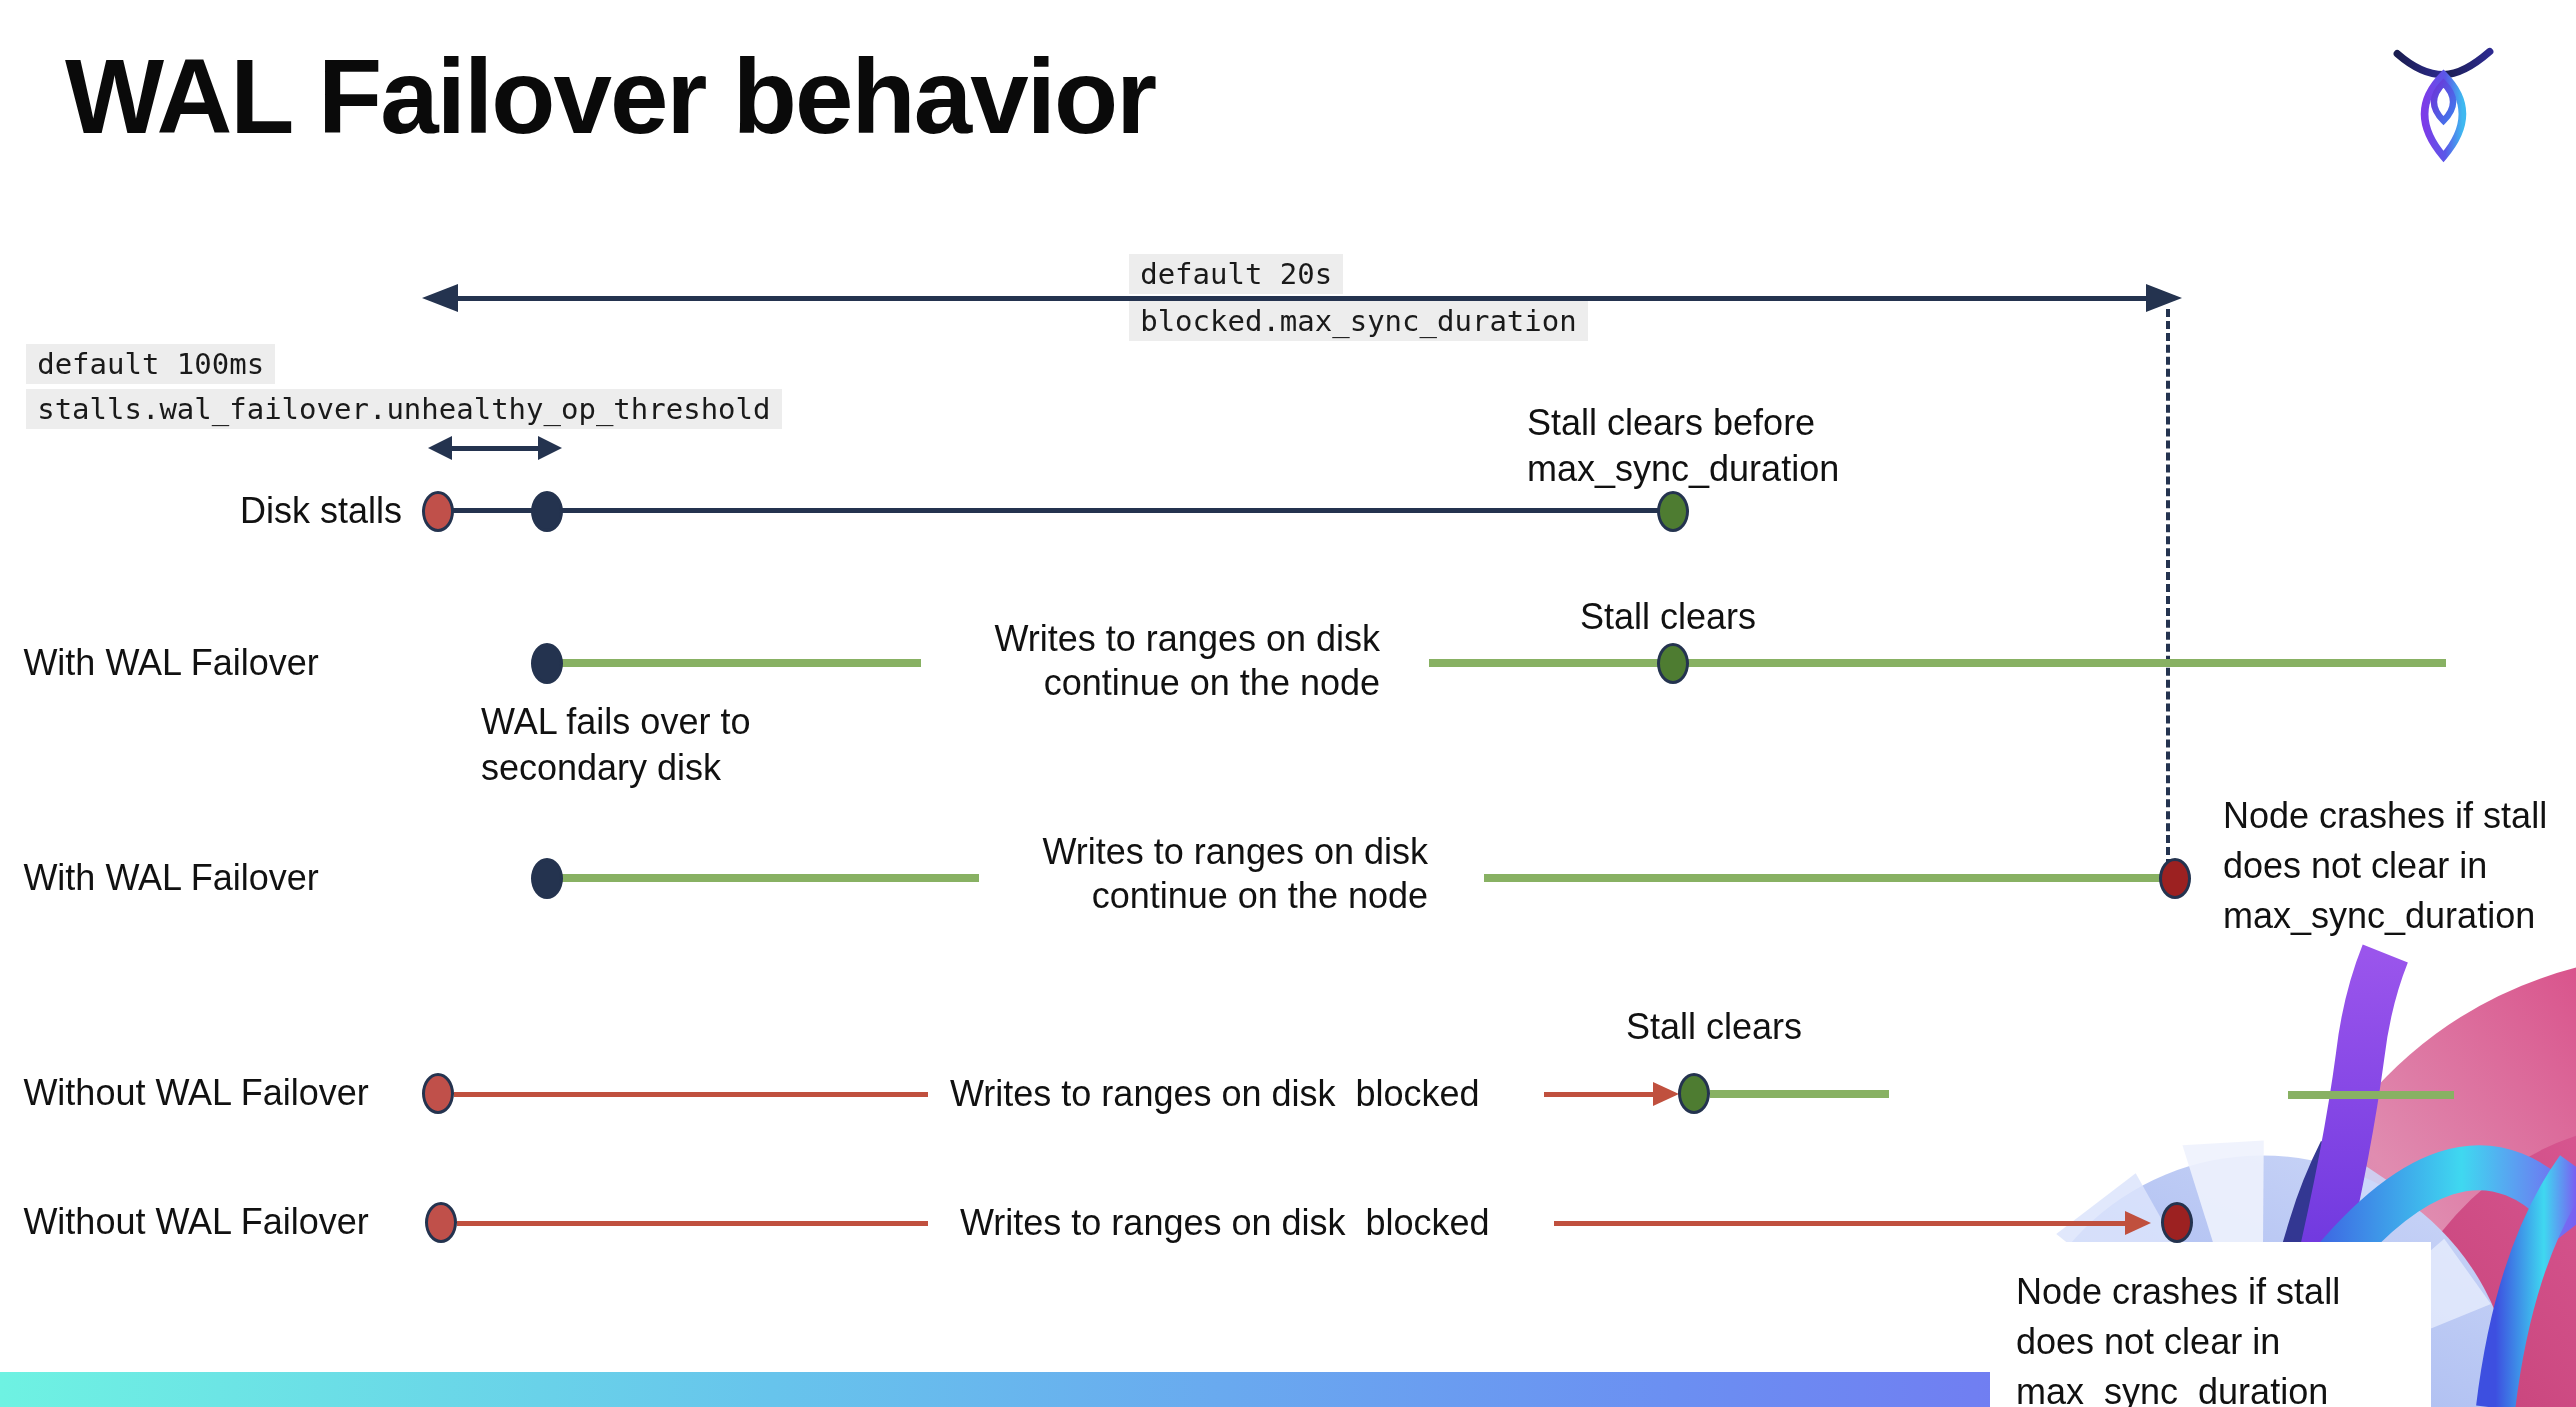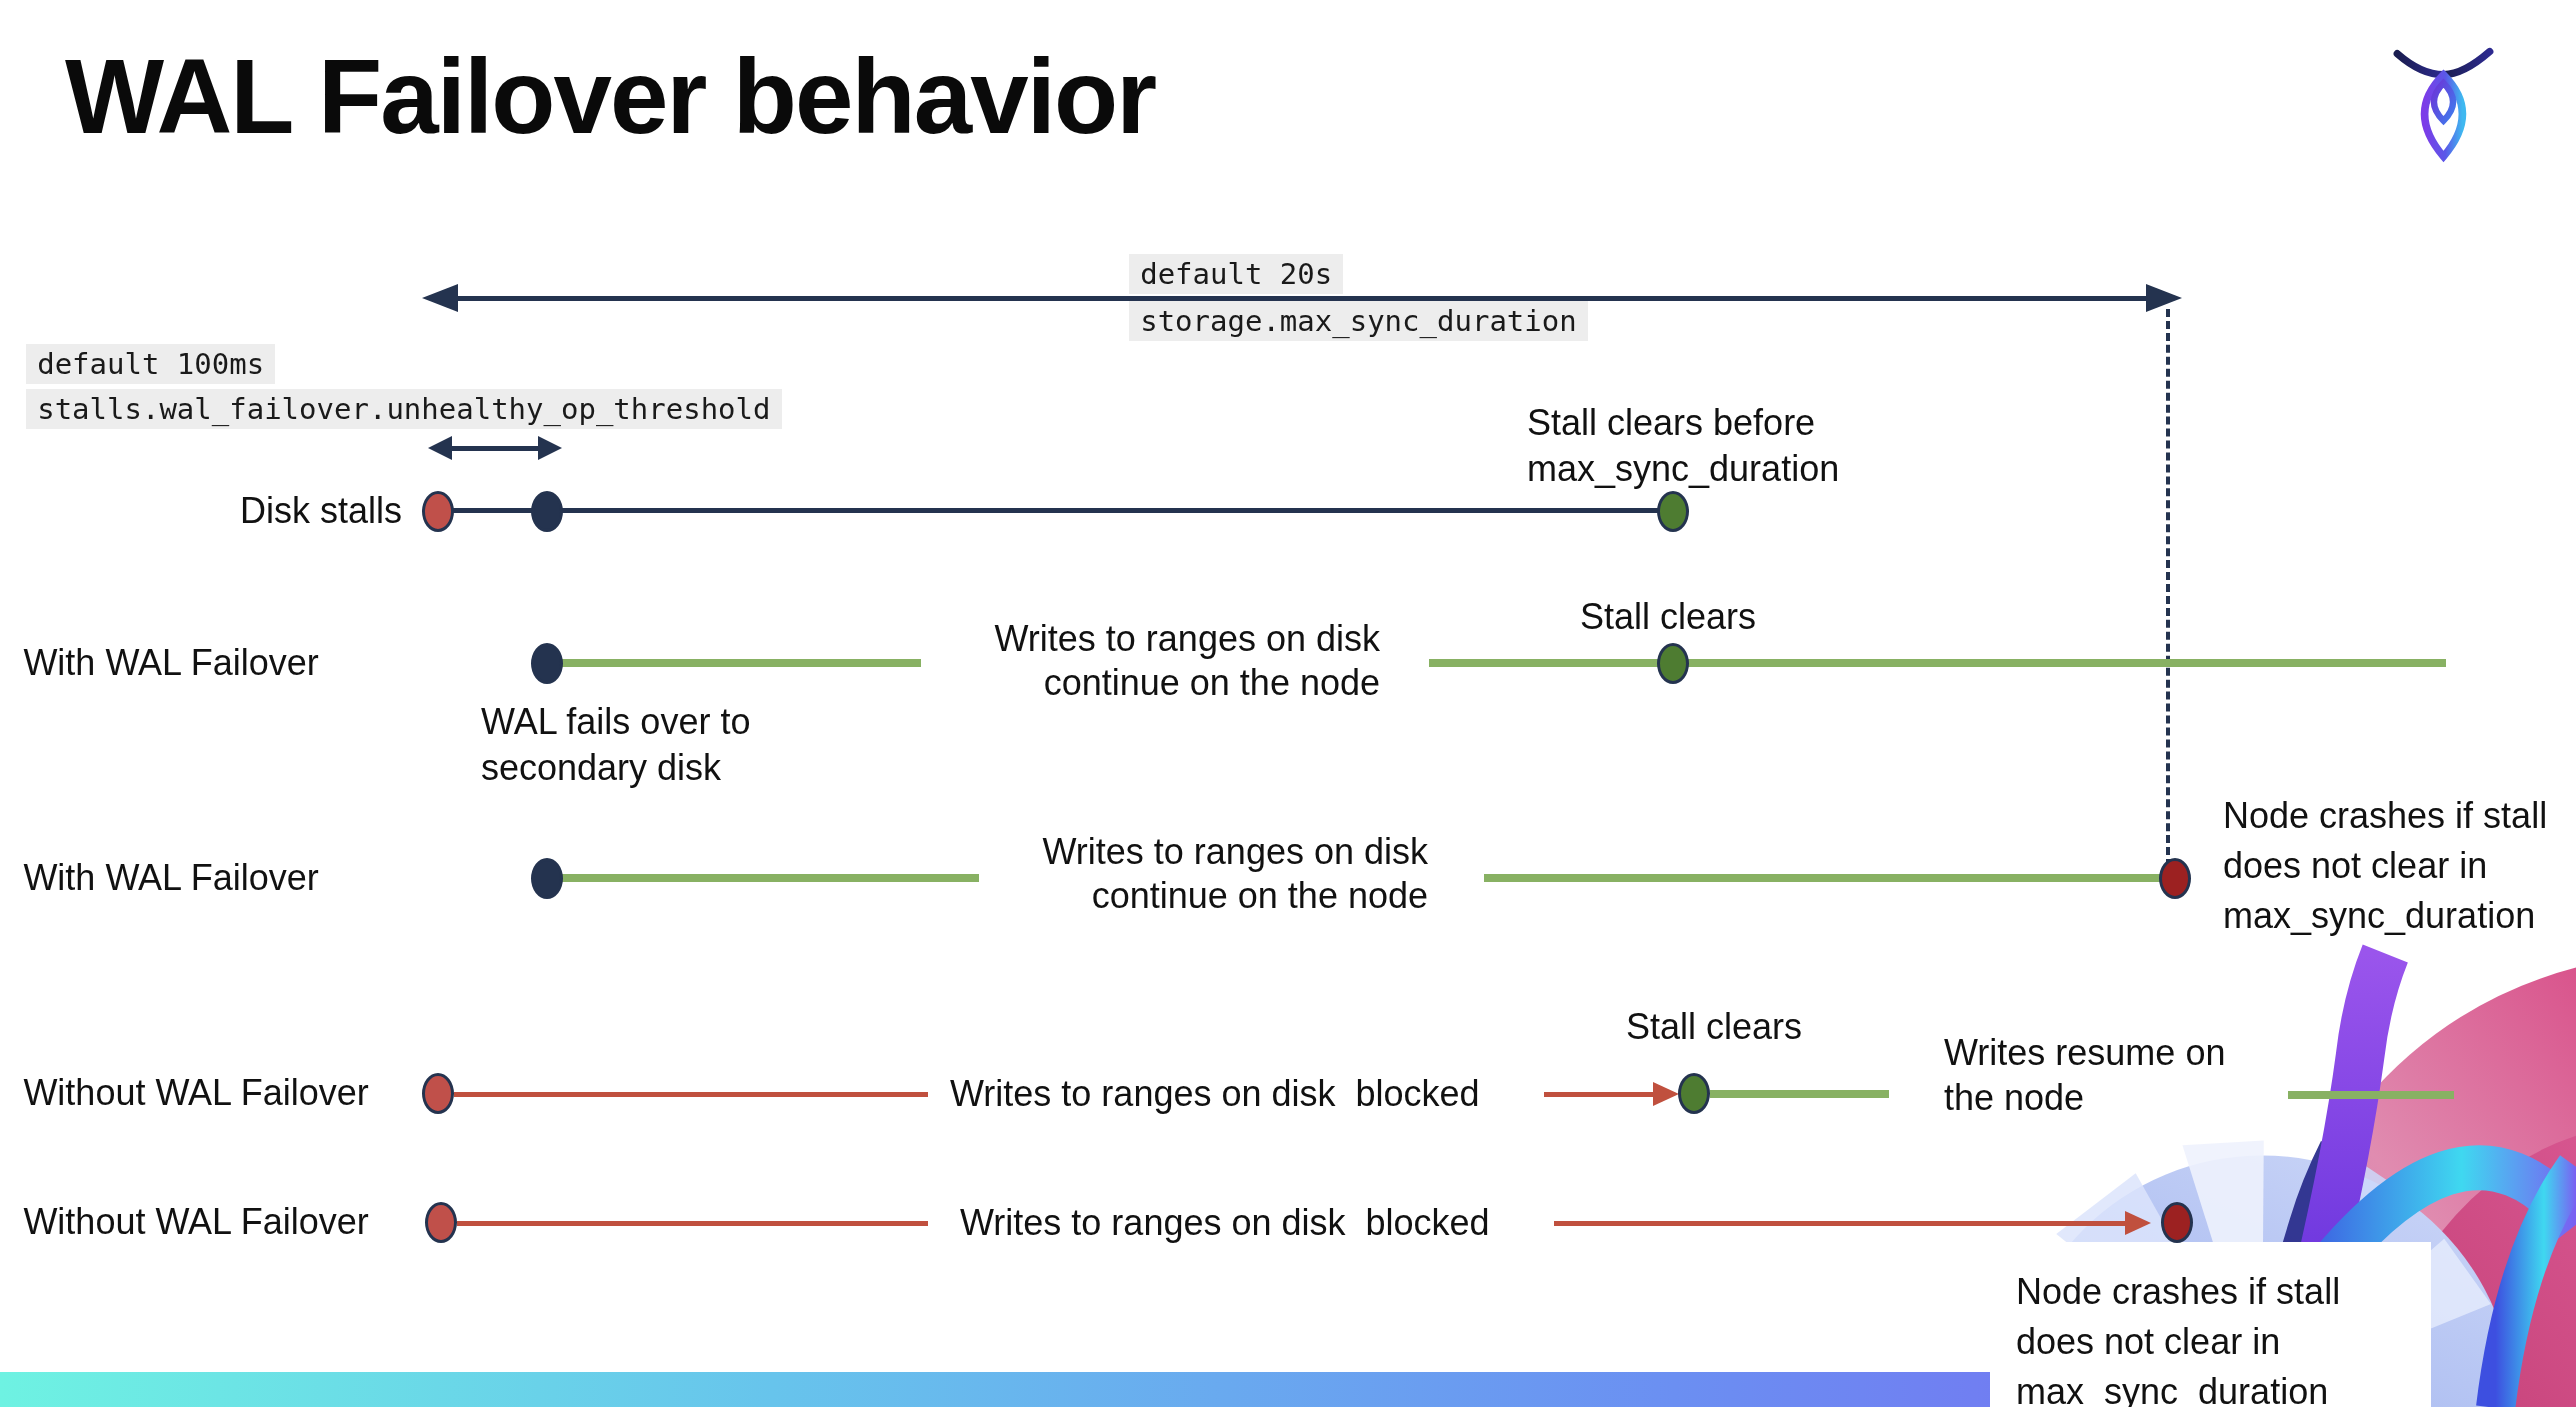--- a/index.html
+++ b/index.html
@@ -109,21 +109,21 @@
     <path d="M94,8 C 78,22 62,30 50,30" stroke="url(#gAnt)" stroke-width="7" fill="none" stroke-linecap="round"></path>
     <path d="M50,30 Q 14,66 50,108 Q 86,66 50,30 Z" stroke="url(#gBody)" stroke-width="7" fill="none"></path>
     <path d="M50,38 Q 32,56 50,74 Q 68,56 50,38 Z" stroke="url(#gInner)" stroke-width="6" fill="none"></path>
     <path d="M50,74 L50,102" stroke="url(#gInner)" stroke-width="6" stroke-linecap="round"></path>
   </svg>
 
   <div class="abs navyline z5" style="left:439px;top:296px;width:1725px;"></div>
   <div class="abs tri nleft z5" style="left:422px;top:284px;"></div>
   <div class="abs tri nright z5" style="left:2146px;top:284px;"></div>
   <div class="abs code" style="left:1129px;top:254px;z-index:6;">default 20s</div>
-  <div class="abs code" style="left:1129px;top:301px;z-index:6;">storage.max_sync_duration</div>
+  <div class="abs code" style="left:1129px;top:301px;z-index:6;">blocked.max_sync_duration</div>
 
   <div class="abs code" style="left:26px;top:344px;z-index:6;">default 100ms</div>
   <div class="abs code" style="left:26px;top:389px;z-index:6;">stalls.wal_failover.unhealthy_op_threshold</div>
   <div class="abs navyline z5" style="left:445px;top:446px;width:101px;"></div>
   <div class="abs tri sleft z5" style="left:428px;top:436px;"></div>
   <div class="abs tri sright z5" style="left:538px;top:436px;"></div>
 
   <div class="abs dashv z5" style="left:2166px;top:309px;height:558px;"></div>
 
   <div class="abs rowlabel right z5" style="left:224px;top:490px;width:178px;">Disk stalls</div>
@@ -169,24 +169,20 @@
   <div class="abs rowlabel z5" style="left:23.4px;top:1072px;">Without WAL Failover</div>
   <div class="abs redline z5" style="left:454px;top:1092px;width:474px;"></div>
   <div class="abs redline z5" style="left:1544px;top:1092px;width:110px;"></div>
   <div class="abs tri rright z5" style="left:1653px;top:1082px;"></div>
   <div class="abs dot red z5" style="left:422px;top:1073px;"></div>
   <div class="abs greenline z5" style="left:1710px;top:1090px;width:179px;"></div>
   <div class="abs greenline z5" style="left:2288px;top:1091px;width:166px;"></div>
   <div class="abs dot green z5" style="left:1678px;top:1073px;"></div>
   <div class="abs callout pre z5" style="left:950px;top:1073px;width:598px;">Writes to ranges on disk  blocked</div>
   <div class="abs callout center z5" style="left:1626px;top:1006px;width:196px;">Stall clears</div>
-  <div class="abs callout center lh48 z5" style="left:1944px;top:1030px;width:294px;">
-    <span>Writes resume on</span><br>
-    <span>the node</span>
-  </div>
 
   <div class="abs rowlabel z5" style="left:23.4px;top:1201px;">Without WAL Failover</div>
   <div class="abs redline z5" style="left:457px;top:1221px;width:471px;"></div>
   <div class="abs redline z5" style="left:1554px;top:1221px;width:573px;"></div>
   <div class="abs tri rright z5" style="left:2125px;top:1211px;"></div>
   <div class="abs dot red z5" style="left:425px;top:1202px;"></div>
   <div class="abs dot darkred z5" style="left:2161px;top:1202px;"></div>
   <div class="abs callout pre z5" style="left:960px;top:1202px;width:598px;">Writes to ranges on disk  blocked</div>
 
   <div class="abs whitebox" style="left:1990px;top:1242px;width:441px;height:165px;z-index:4;"></div>

